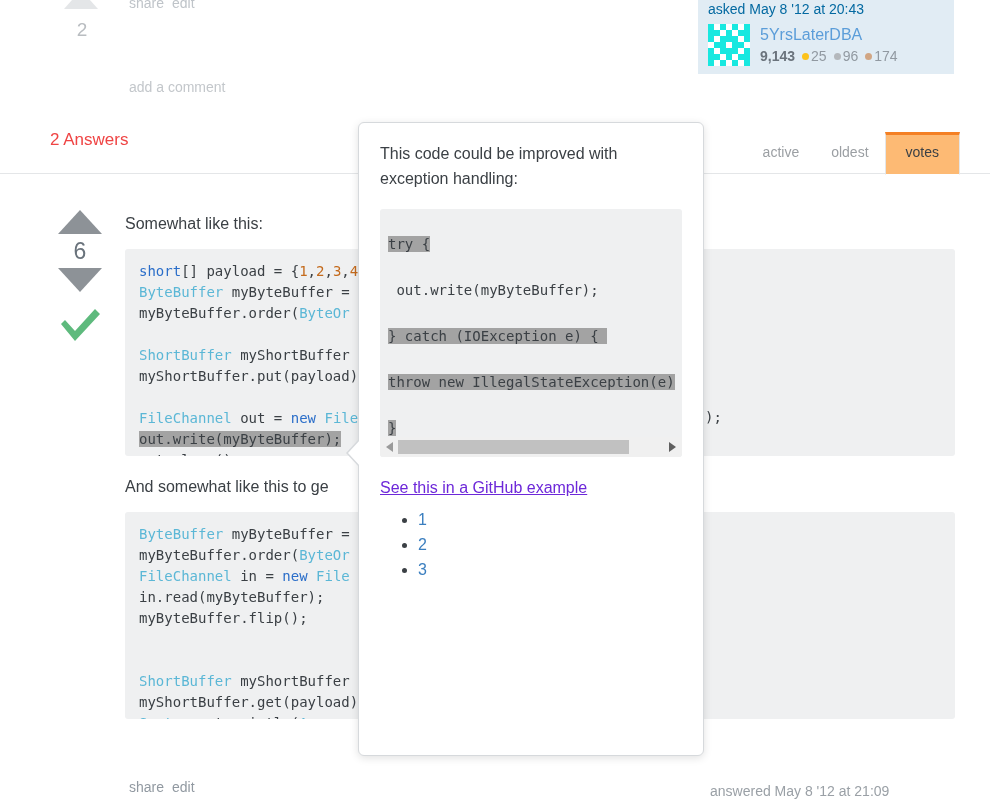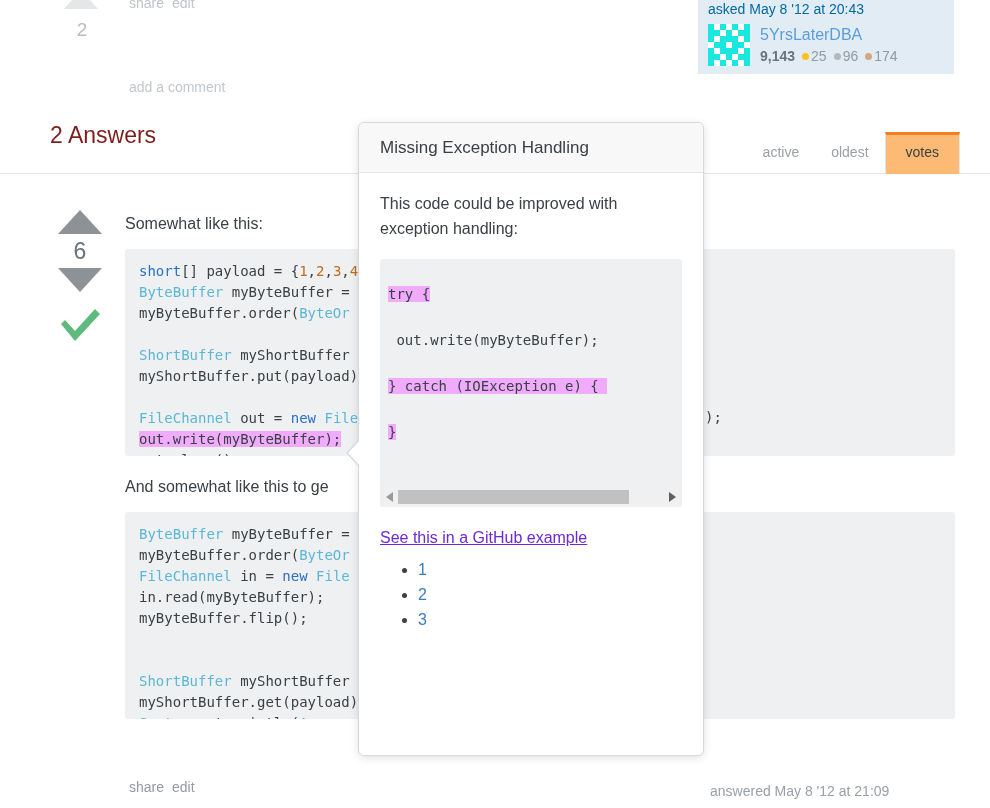--- a/index.html
+++ b/index.html
@@ -58,22 +58,22 @@
   .dot-silver { background:#b4b8bc; }
   .dot-bronze { background:#d1a684; }
   .badge-num { color:#9199a1; }
 
   
   .answers-header {
     position:absolute; left:0; top:118px; width:990px; height:56px;
     border-bottom:1px solid #e4e6e8;
   }
   .answers-title {
-    position:absolute; left:50px; top:4px;
-    font-size:23px; color:#7f1d1d; font-weight:normal;
+    position:absolute; left:50px; top:12px;
+    font-size:17px; color:#ef4444; font-weight:normal;
   }
   .sort-tabs { position:absolute; right:30px; top:14px; display:flex; align-items:flex-end; }
   .sort-tab {
     font-size:14px; color:#9b9fa3; padding:11px 16px 14px 16px;
   }
   .sort-tab.active {
     color:#3b4045;
     background:#fdba74;
     border:1px solid #e4e6e8;
     border-top:3px solid #f48024;
@@ -112,21 +112,21 @@
     line-height:21px;
     color:#3b4045;
     overflow:hidden;
     white-space:pre;
     border-radius:3px;
   }
   .k-type { color:#5bb7d6; }
   .k-kw   { color:#2b6ec9; }
   .k-num  { color:#c46a1c; }
   .k-pl   { color:#3b4045; }
-  .hl { background:#f0abfc; }
+  .hl { background:#a3a3a3; }
 
   
   .ans-links { position:absolute; left:129px; font-size:14px; color:#9199a1; }
   .ans-links span { margin-right:8px; }
   .answered-line { position:absolute; left:710px; font-size:14px; color:#9aa0a6; }
 
   
   .popup {
     position:absolute; left:358px; top:122px;
     width:346px; height:634px;
@@ -300,29 +300,26 @@
 
   <div class="ans-links" style="top:779px;">
     <span>share</span><span>edit</span>
   </div>
   <div class="answered-line" style="top:783px;">answered May 8 '12 at 21:09</div>
 
   <div class="popup">
     <div class="popup-arrow-outer"></div>
     <div class="popup-arrow-inner"></div>
 
-    <div class="popup-header">
-      <div class="popup-title">Missing Exception Handling</div>
-    </div>
 
     <div class="popup-body">
       <p class="popup-text">This code could be improved with exception handling:</p>
 
       <div class="popup-code-wrap">
-        <div class="popup-code"><div><span class="hl">try {</span></div><div><span> out.write(myByteBuffer);</span></div><div><span class="hl">} catch (IOException e) { </span></div><div><span class="hl">}</span></div></div>
+        <div class="popup-code"><div><span class="hl">try {</span></div><div><span> out.write(myByteBuffer);</span></div><div><span class="hl">} catch (IOException e) { </span></div><div><span class="hl">throw new IllegalStateException(e)</span></div><div><span class="hl">}</span></div></div>
         <div class="hscroll">
           <div class="hs-arrow-l"></div>
           <div class="hs-track">
             <div class="hs-thumb"></div>
           </div>
           <div class="hs-arrow-r"></div>
         </div>
       </div>
 
       <a class="popup-link" href="#">See this in a GitHub example</a>

